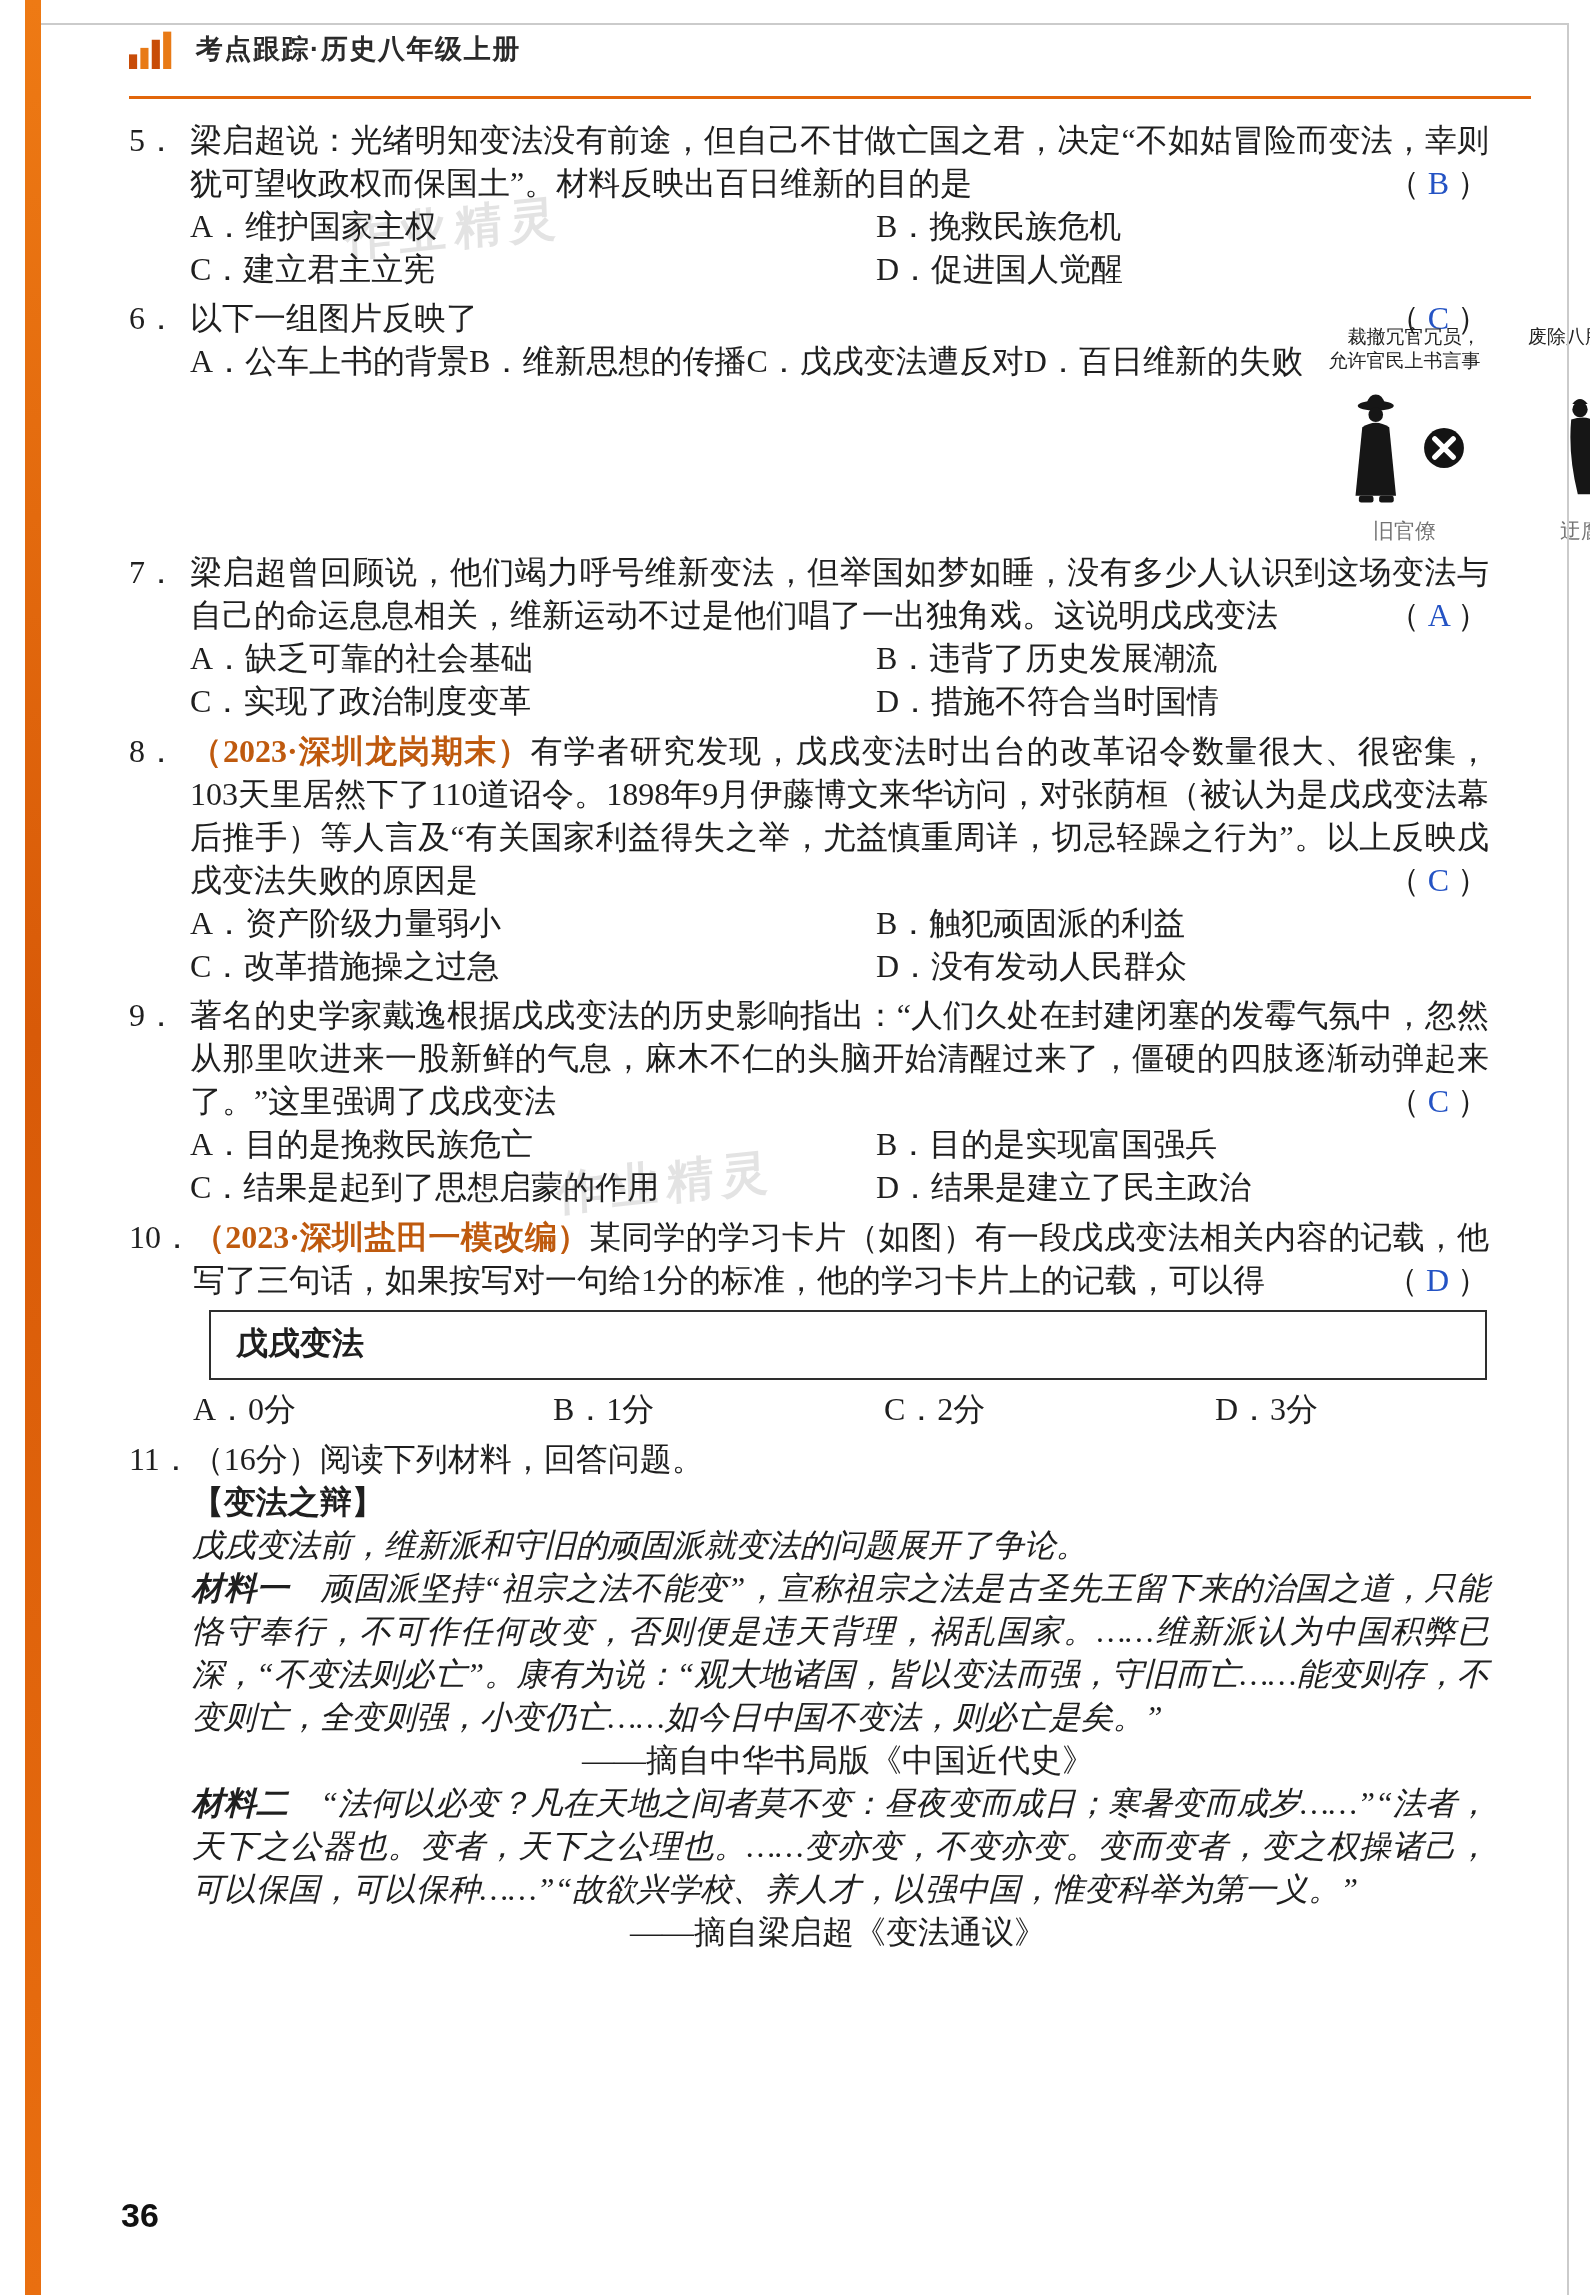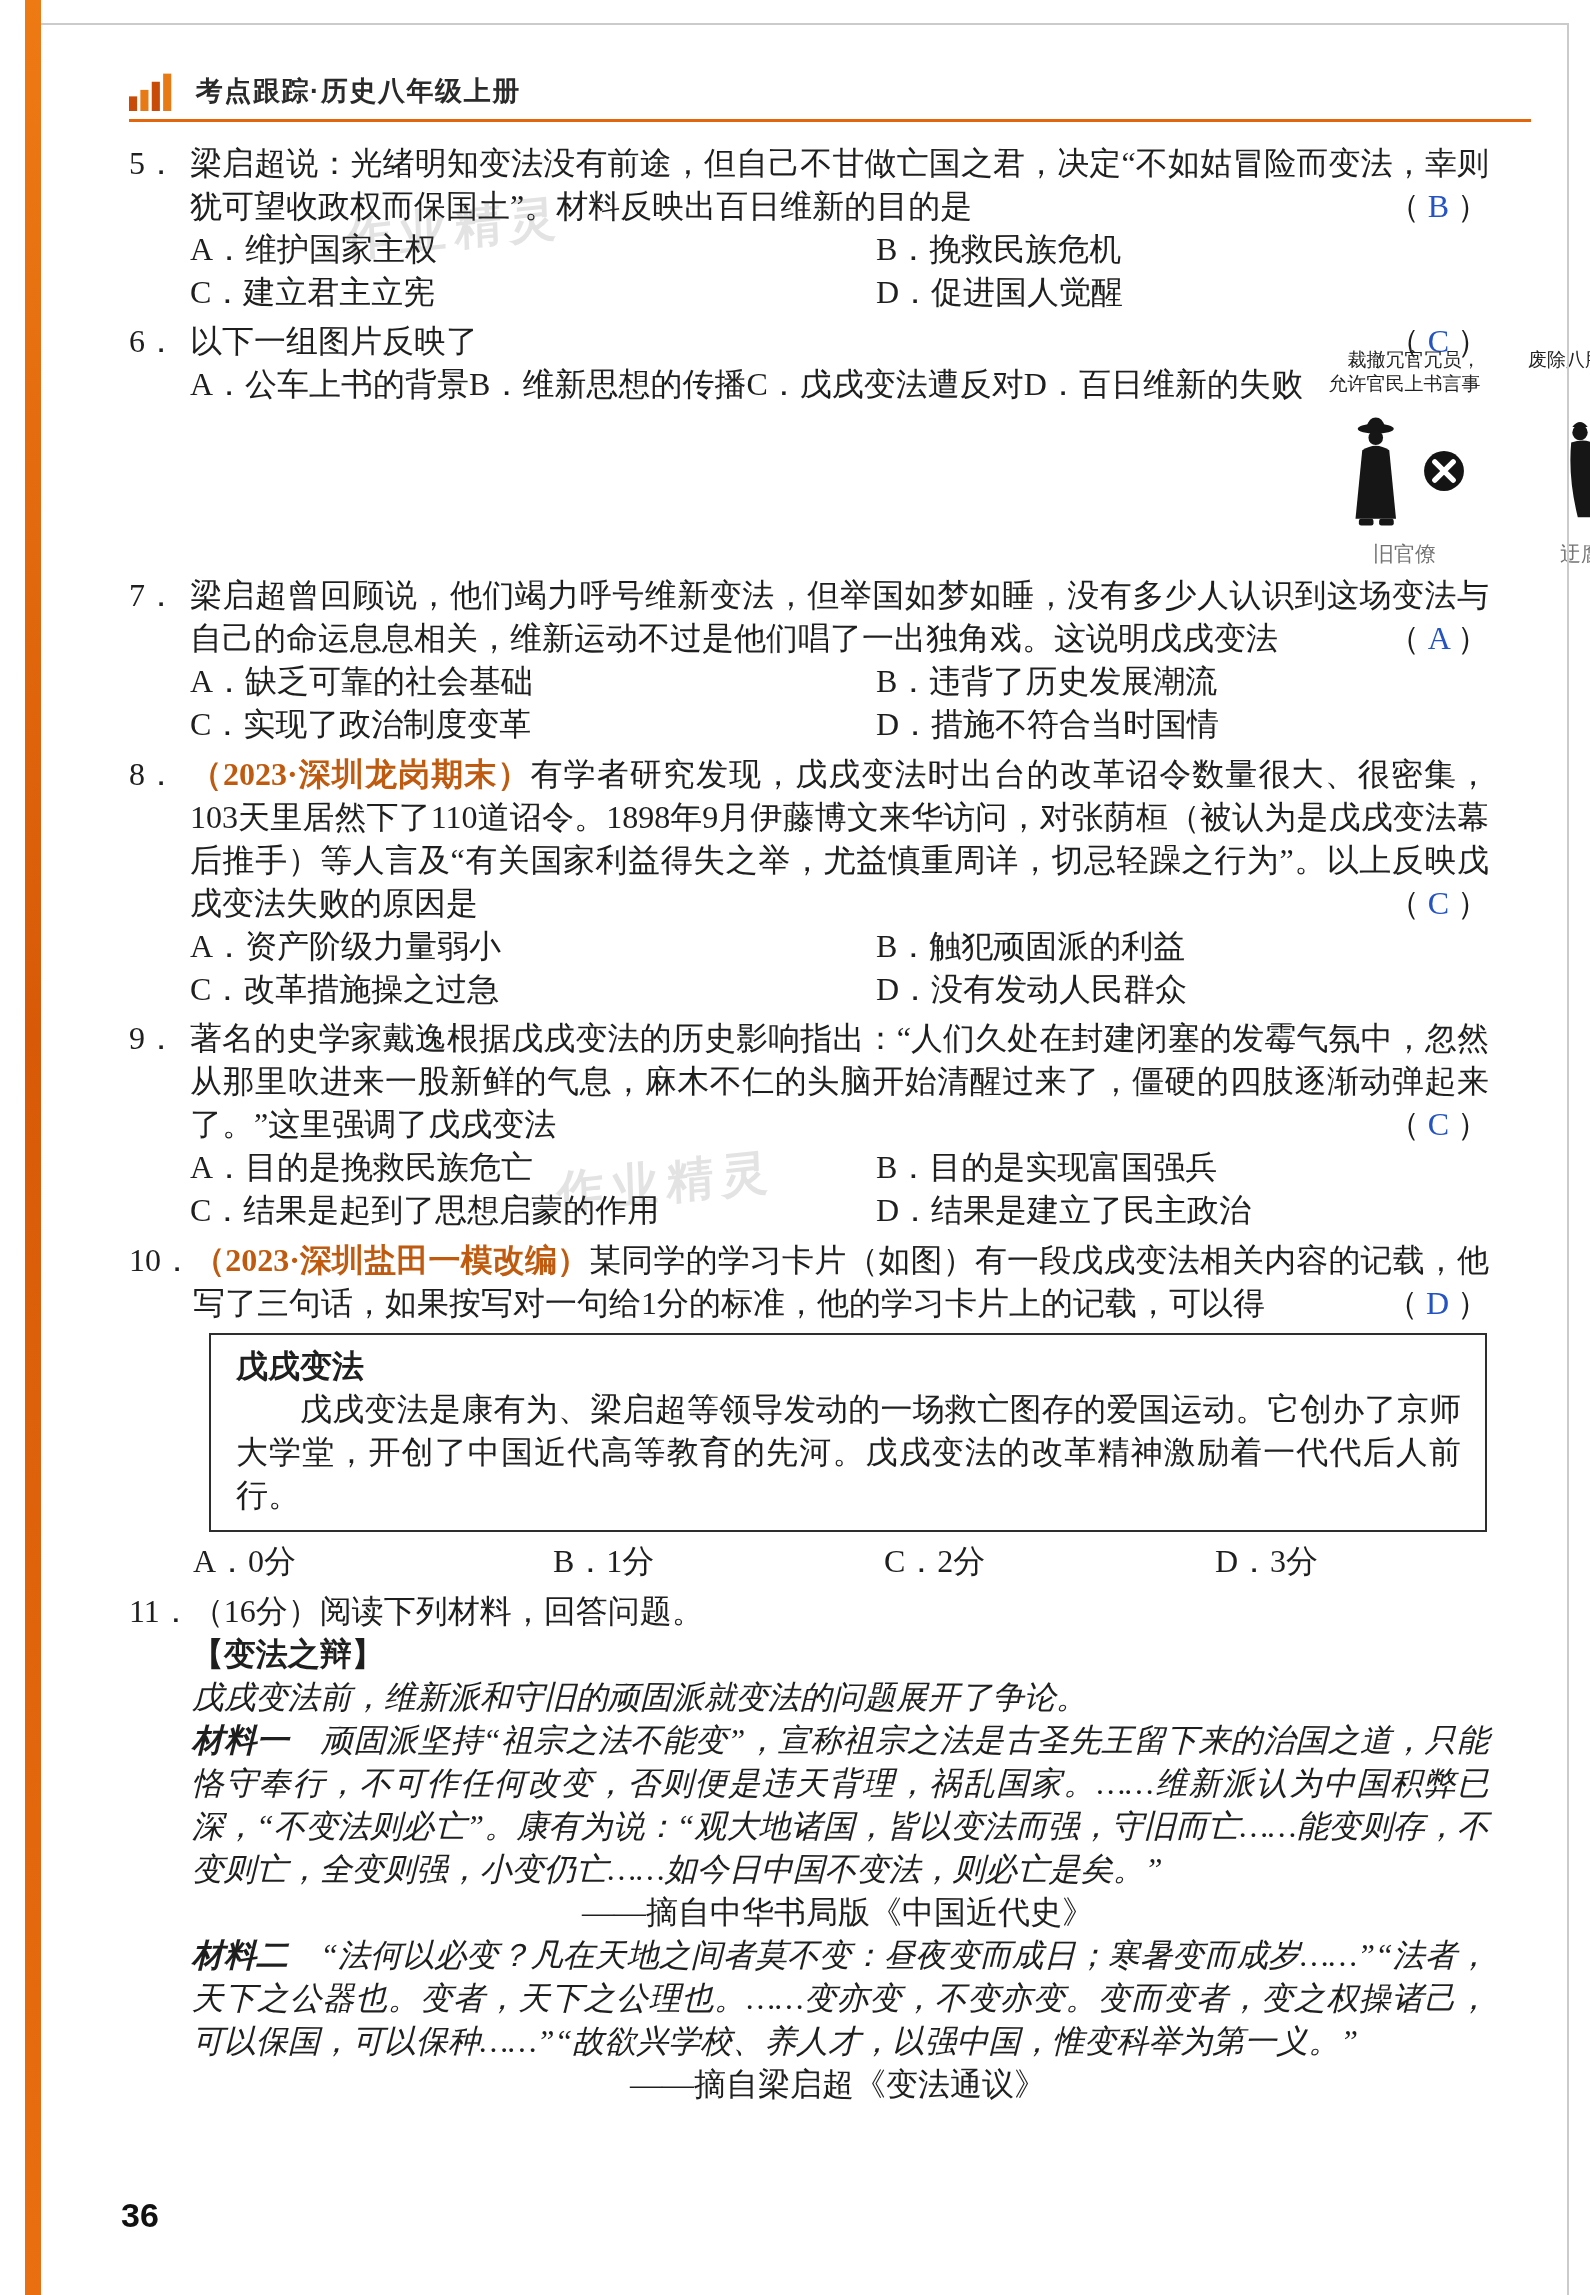--- a/index.html
+++ b/index.html
@@ -16,22 +16,22 @@
     color: #1f1f1f;
   }
   .spine-bar {
     position: absolute; left: 24.5px; top: 0; width: 16.4px; height: 2295px;
     background: linear-gradient(180deg, #ee7a14 0%, #d85a08 45%, #e96f10 100%);
   }
   .page-edge-top { position: absolute; left: 41px; top: 23px; right: 21px; height: 1.6px; background: #cbcbcb; }
   .page-edge-right { position: absolute; right: 21px; top: 23px; width: 1.6px; bottom: 0; background: #cbcbcb; }
 
   .header {
-    margin: 70px 59px 0 129px;
-    padding-bottom: 6px;
+    margin: 28px 59px 0 129px;
+    padding-bottom: 25px;
     border-bottom: 3.3px solid #e2660b;
     display: flex; align-items: center; gap: 14.7px;
   }
   .header-title {
     font-family: "Liberation Sans", "DejaVu Sans", sans-serif;
     font-weight: bold; font-size: 27px; color: #2a2a2a; letter-spacing: 1.6px;
   }
 
   .content { margin: 19.6px 101px 0 129px; }
 
@@ -258,21 +258,20 @@
 
     <section class="question">
       <div class="q-num">10．</div>
       <div class="q-body">
         <div class="stem">
           <span class="source">（2023·深圳盐田一模改编）</span><span>某同学的学习卡片（如图）有一段戊戌变法相关内容的记载，他写了三句话，如果按写对一句给1分的标准，他的学习卡片上的记载，可以得</span>
           <span class="answer"><span>（ </span><span class="ans-letter">D</span><span> ）</span></span>
         </div>
         <div class="study-card">
           <div class="card-title">戊戌变法</div>
-          <div class="card-body">戊戌变法是康有为、梁启超等领导发动的一场救亡图存的爱国运动。它创办了京师大学堂，开创了中国近代高等教育的先河。戊戌变法的改革精神激励着一代代后人前行。</div>
         </div>
         <div class="options four-col">
           <span class="opt">A．0分</span>
           <span class="opt">B．1分</span>
           <span class="opt">C．2分</span>
           <span class="opt">D．3分</span>
         </div>
       </div>
     </section>
 

